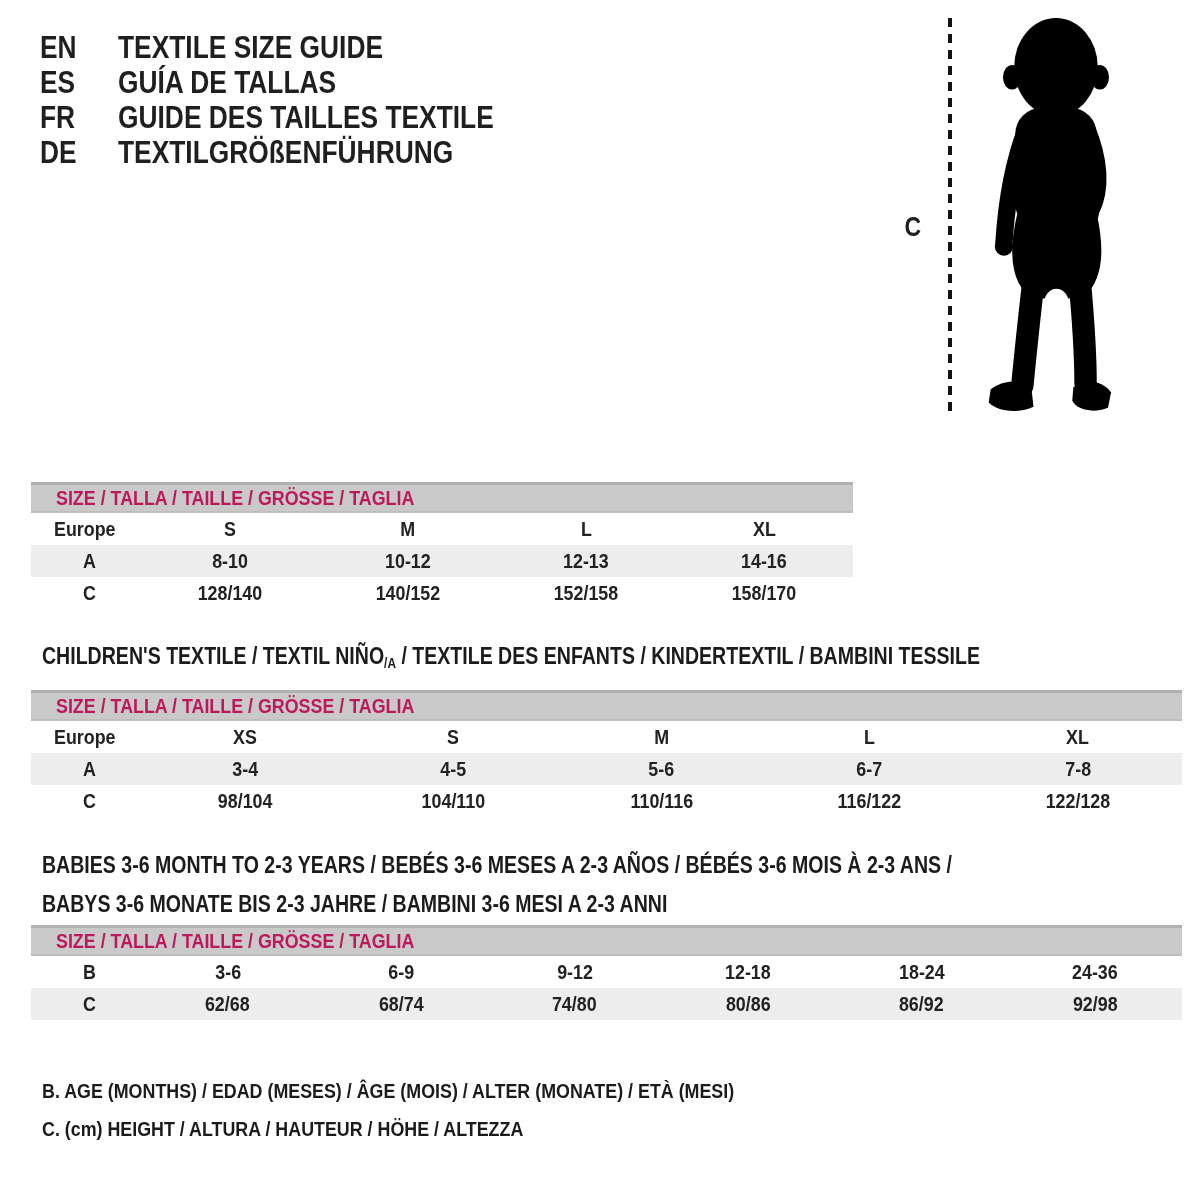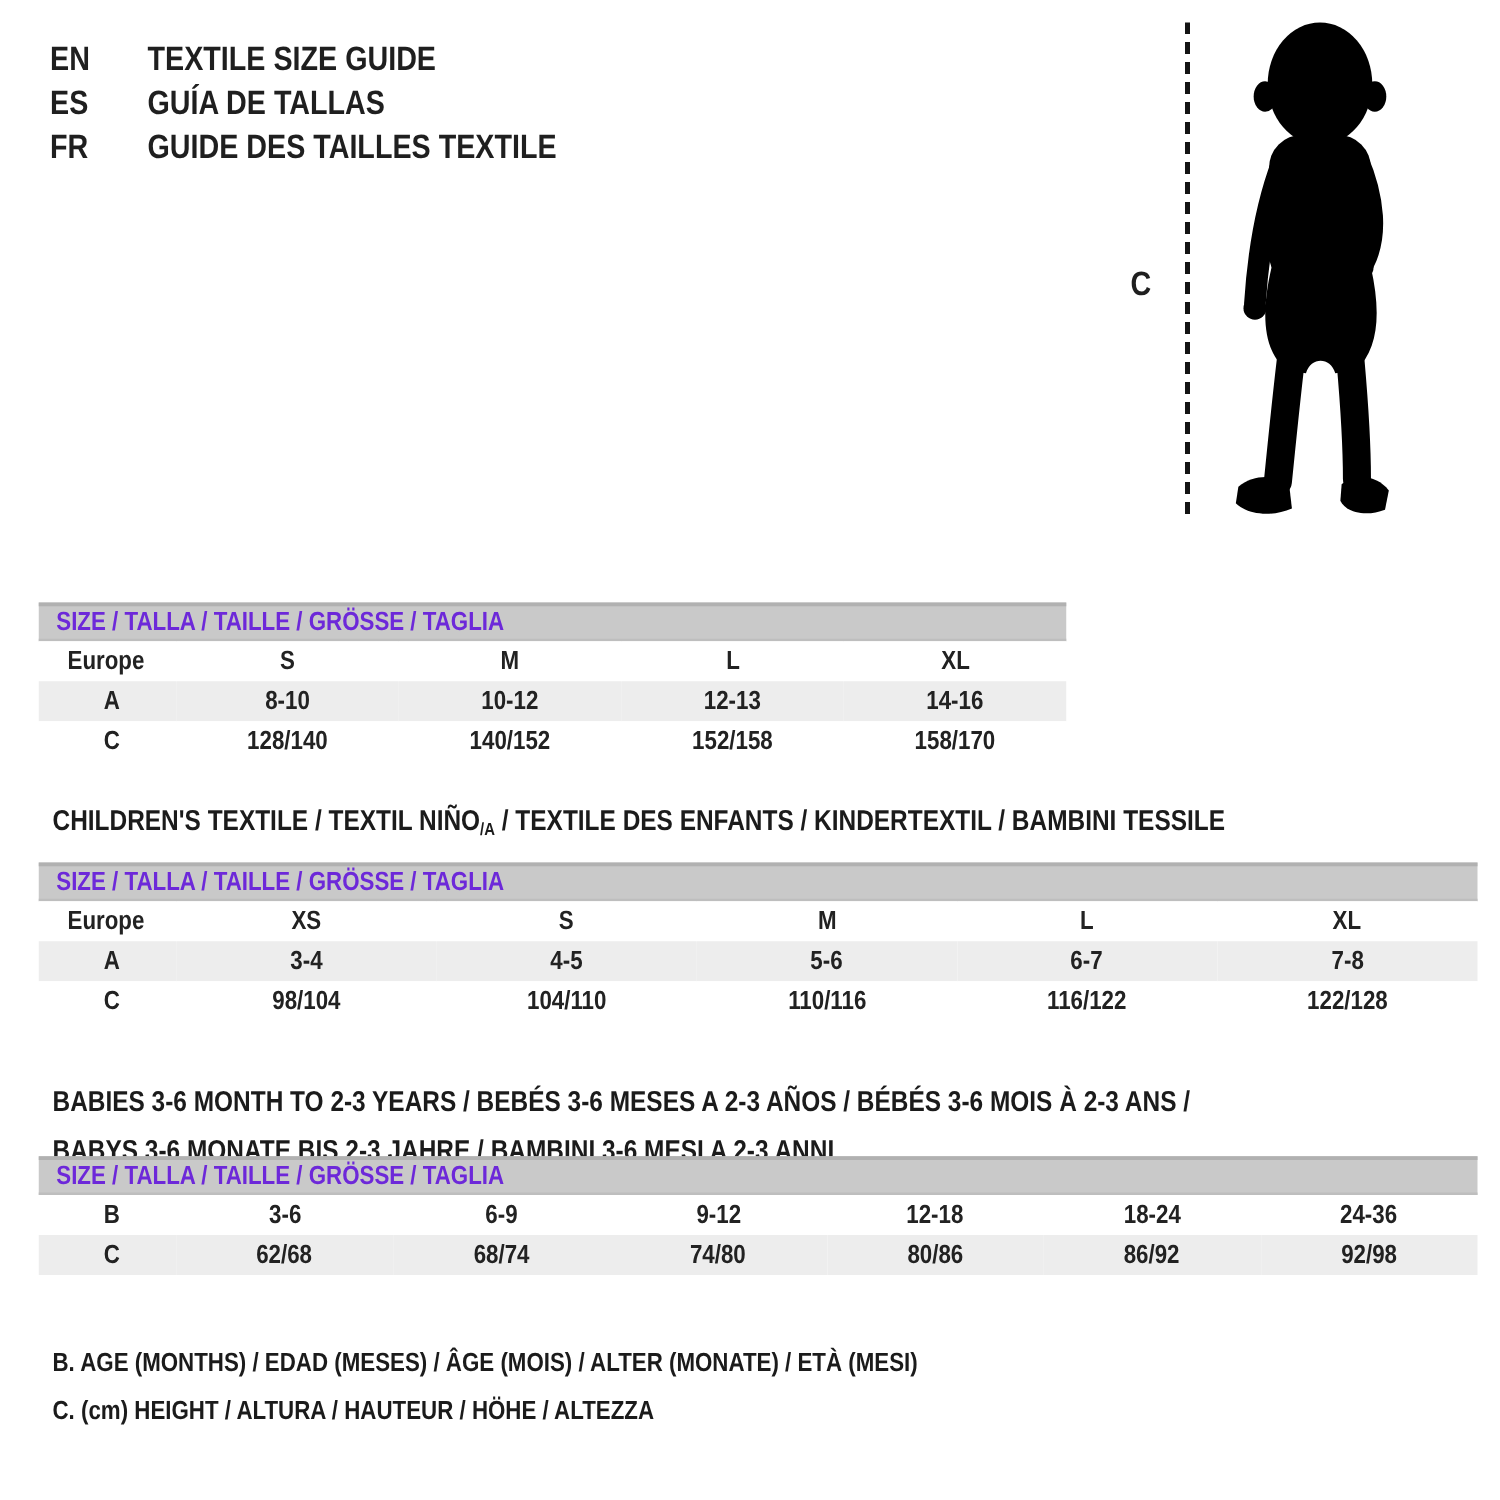--- a/index.html
+++ b/index.html
@@ -6,43 +6,43 @@
   .canvas{
     position:relative;width:1200px;height:1200px;background:#ffffff;
     font-family:"Liberation Sans",sans-serif;color:#1f1f1f;overflow:hidden;
   }
   
   .tx{display:inline-block;transform:scaleX(0.85);transform-origin:50% 50%;white-space:nowrap;}
   .txl{transform-origin:0 50%;}
 
   
   .lang-block{position:absolute;left:40px;top:30px;}
-  .lang-row{display:flex;height:35px;line-height:35px;font-size:27px;font-weight:700;}
+  .lang-row{display:flex;height:35px;line-height:35px;font-size:31px;font-weight:700;}
   .lang-code{width:78px;}
 
   
   .dash-line{position:absolute;left:948px;top:18px;width:4px;height:398px;
     background:repeating-linear-gradient(to bottom,#141414 0 9px,transparent 9px 16px);}
   .fig-c{position:absolute;left:903px;top:212px;font-size:27px;font-weight:700;}
   .toddler{position:absolute;left:966px;top:14px;}
 
   
   .sec-title{position:absolute;left:42px;margin:0;font-size:23px;font-weight:700;white-space:nowrap;color:#1b1b1b;}
   .st1{top:432px;}
   .st2{top:643px;}
-  .st3{top:846px;line-height:39px;margin-top:16px;}
+  .st3{top:846px;line-height:39px;}
   .subsm{font-size:14px;vertical-align:-4px;letter-spacing:0;}
 
   
   .tblwrap{position:absolute;left:31px;}
   .t1{top:482px;width:822px;}
   .t2{top:690px;width:1151px;}
   .t3{top:925px;width:1151px;}
   .band{height:26px;line-height:26px;background:#c9c9c9;border-top:3px solid #b1b1b1;
-    border-bottom:2px solid #bebebe;padding-left:14px;font-size:21px;font-weight:700;color:#6d28d9;}
+    border-bottom:2px solid #bebebe;padding-left:25px;font-size:21px;font-weight:700;color:#be185d;}
   table.szt{width:100%;border-collapse:collapse;table-layout:fixed;font-size:21px;font-weight:700;color:#222;}
   col.c0{width:110px;}
   .szt td{height:32px;text-align:center;padding:0;vertical-align:middle;}
   .szt td.lab{text-align:center;padding-left:9px;}
   tr.ra td{background:#ededed;}
   tr.rw td{background:#ffffff;}
 
   
   .legend{position:absolute;left:42px;top:1072px;font-size:21px;font-weight:700;color:#1b1b1b;}
   .legend-line{height:38px;line-height:38px;white-space:nowrap;}
@@ -57,20 +57,24 @@
       <span class="lang-code"><span class="tx txl">EN</span></span>
       <span class="tx txl">TEXTILE SIZE GUIDE</span>
     </div>
     <div class="lang-row">
       <span class="lang-code"><span class="tx txl">ES</span></span>
       <span class="tx txl">GUÍA DE TALLAS</span>
     </div>
     <div class="lang-row">
       <span class="lang-code"><span class="tx txl">FR</span></span>
       <span class="tx txl">GUIDE DES TAILLES TEXTILE</span>
+    </div>
+    <div class="lang-row">
+      <span class="lang-code"><span class="tx txl">DE</span></span>
+      <span class="tx txl">TEXTILGRÖßENFÜHRUNG</span>
     </div>
   </div>
 
   <span class="fig-c tx">C</span>
   <div class="dash-line"></div>
   <svg class="toddler" width="182" height="408" viewBox="0 0 178 400" fill="#000">
     <ellipse cx="88" cy="52" rx="41" ry="48"></ellipse>
     <ellipse cx="45" cy="62" rx="9" ry="12"></ellipse>
     <ellipse cx="131" cy="62" rx="9" ry="12"></ellipse>
     <rect x="48" y="92" width="80" height="120" rx="26"></rect>

